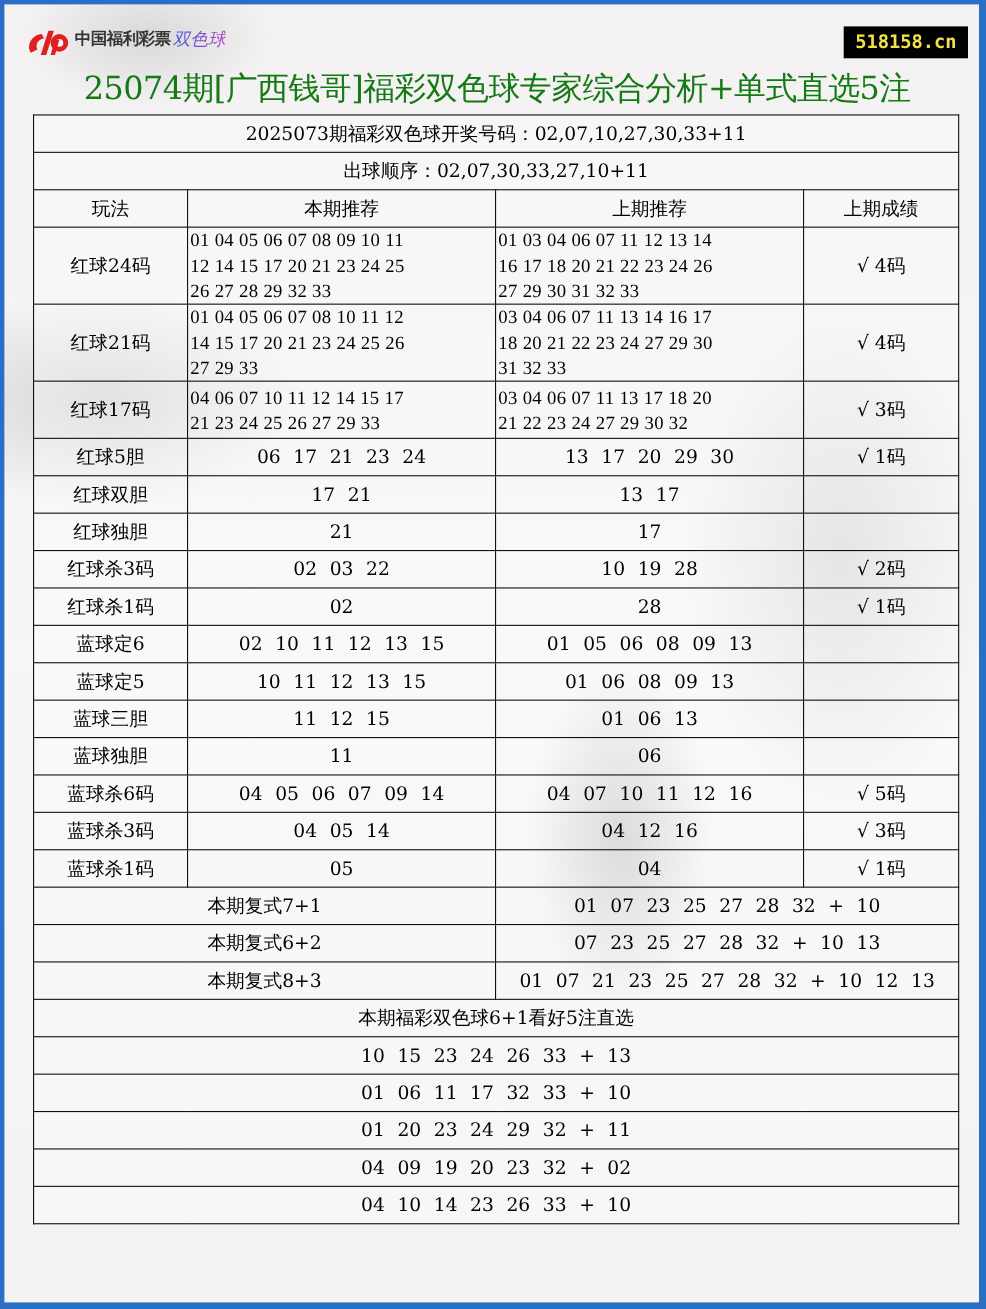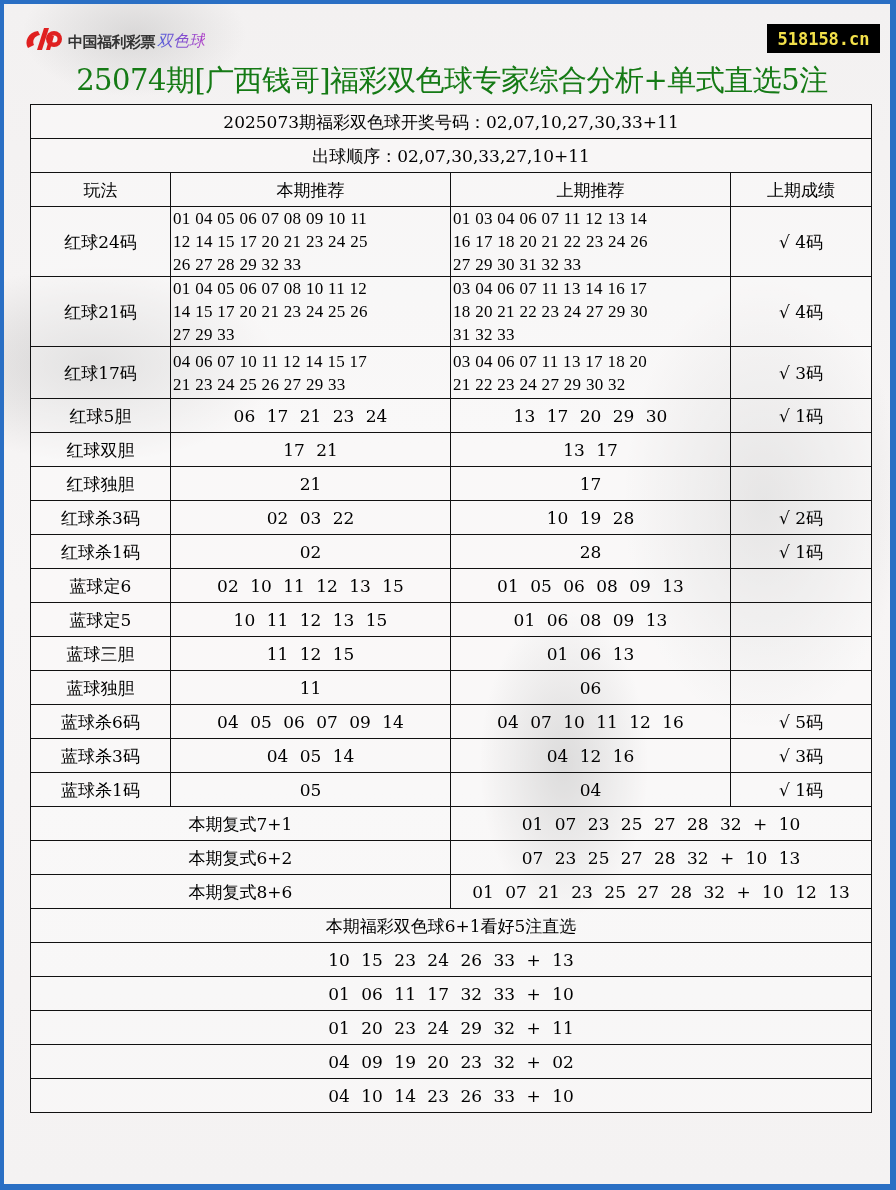--- a/index.html
+++ b/index.html
@@ -12,21 +12,21 @@
     position: absolute; left: 4px; top: 4px; width: 886px; height: 1180px;
     background:
       radial-gradient(ellipse 260px 140px at 90px 360px, rgba(150,150,150,0.35), rgba(255,255,255,0) 70%),
       radial-gradient(ellipse 200px 320px at 760px 500px, rgba(150,150,150,0.30), rgba(255,255,255,0) 70%),
       radial-gradient(ellipse 120px 220px at 560px 760px, rgba(120,120,120,0.35), rgba(255,255,255,0) 70%),
       radial-gradient(ellipse 160px 90px at 130px 30px, rgba(170,170,170,0.35), rgba(255,255,255,0) 70%),
       linear-gradient(180deg, #f3f1f1 0%, #f7f5f5 50%, #f4f2f2 100%);
   }
   .logo {
     position: absolute; left: 20px; top: 22px; height: 26px;
-    display: flex; align-items: flex-end;
+    display: flex; align-items: flex-start;
   }
   .logo-mark { width: 40px; height: 26px; margin-right: 4px; }
   .logo-text {
     font-family: "DejaVu Sans", "Liberation Sans", sans-serif;
     font-weight: bold; font-size: 15px; color: #333; letter-spacing: -0.5px;
   }
   .logo-text-ssq {
     font-family: "DejaVu Sans", "Liberation Sans", sans-serif;
     font-weight: normal; font-style: italic; font-size: 16px;
     background: linear-gradient(90deg, #4a5bd8, #b040c8);
@@ -209,21 +209,21 @@
 
     <tr>
       <td colspan="2">本期复式7+1</td>
       <td colspan="2" class="nums">01 07 23 25 27 28 32 + 10</td>
     </tr>
     <tr>
       <td colspan="2">本期复式6+2</td>
       <td colspan="2" class="nums">07 23 25 27 28 32 + 10 13</td>
     </tr>
     <tr>
-      <td colspan="2">本期复式8+6</td>
+      <td colspan="2">本期复式8+3</td>
       <td colspan="2" class="nums">01 07 21 23 25 27 28 32 + 10 12 13</td>
     </tr>
 
     <tr>
       <td colspan="4">本期福彩双色球6+1看好5注直选</td>
     </tr>
     <tr>
       <td colspan="4" class="nums">10 15 23 24 26 33 + 13</td>
     </tr>
     <tr>

